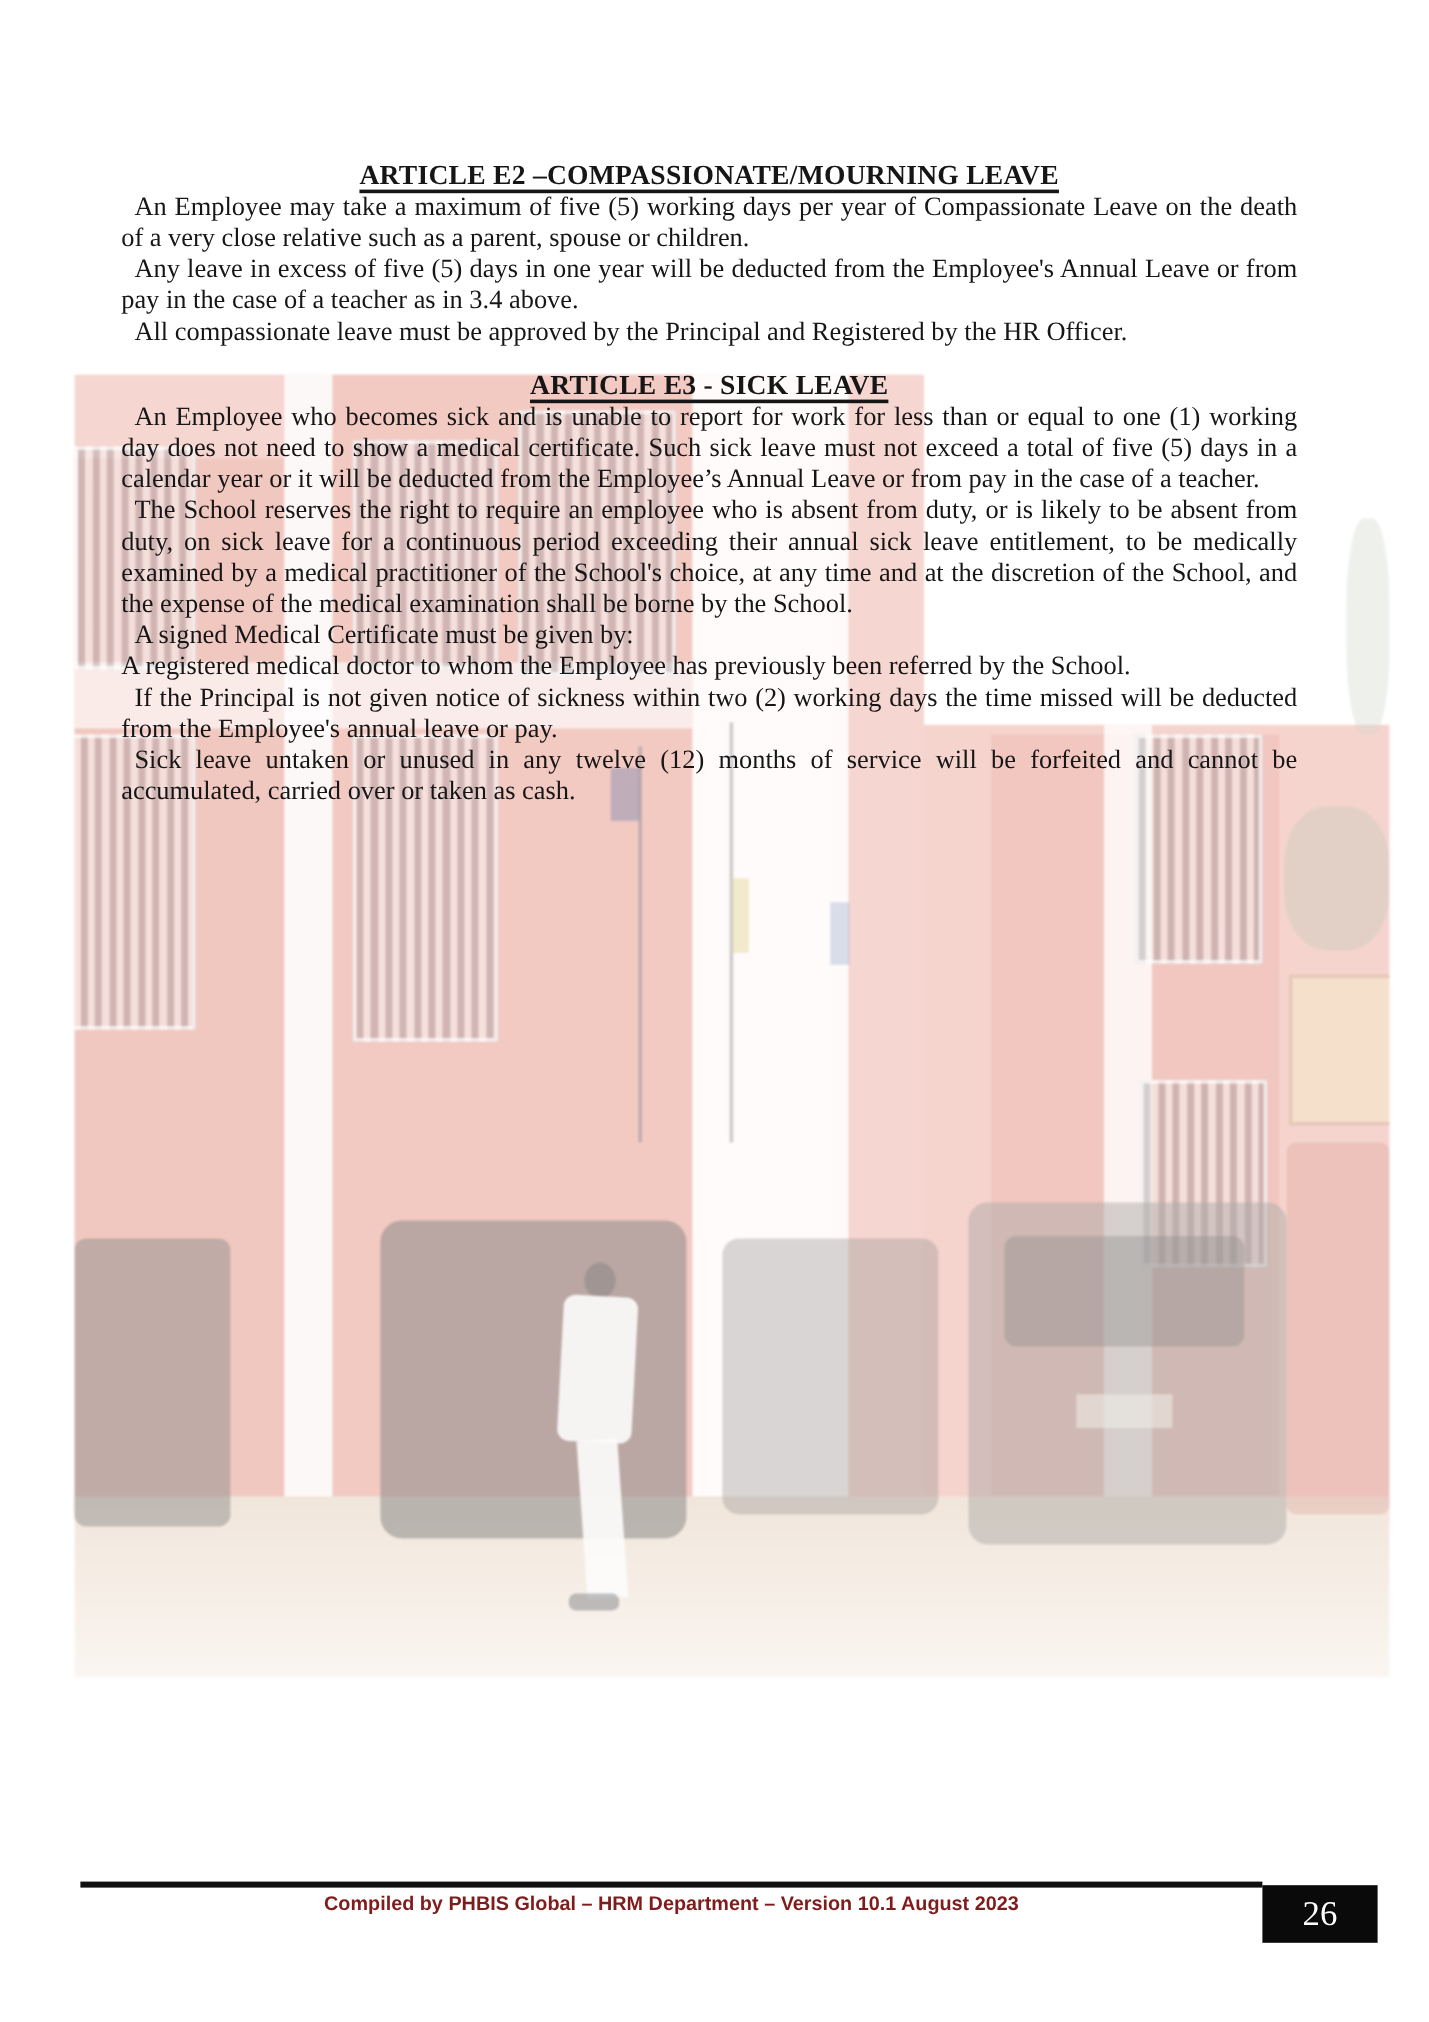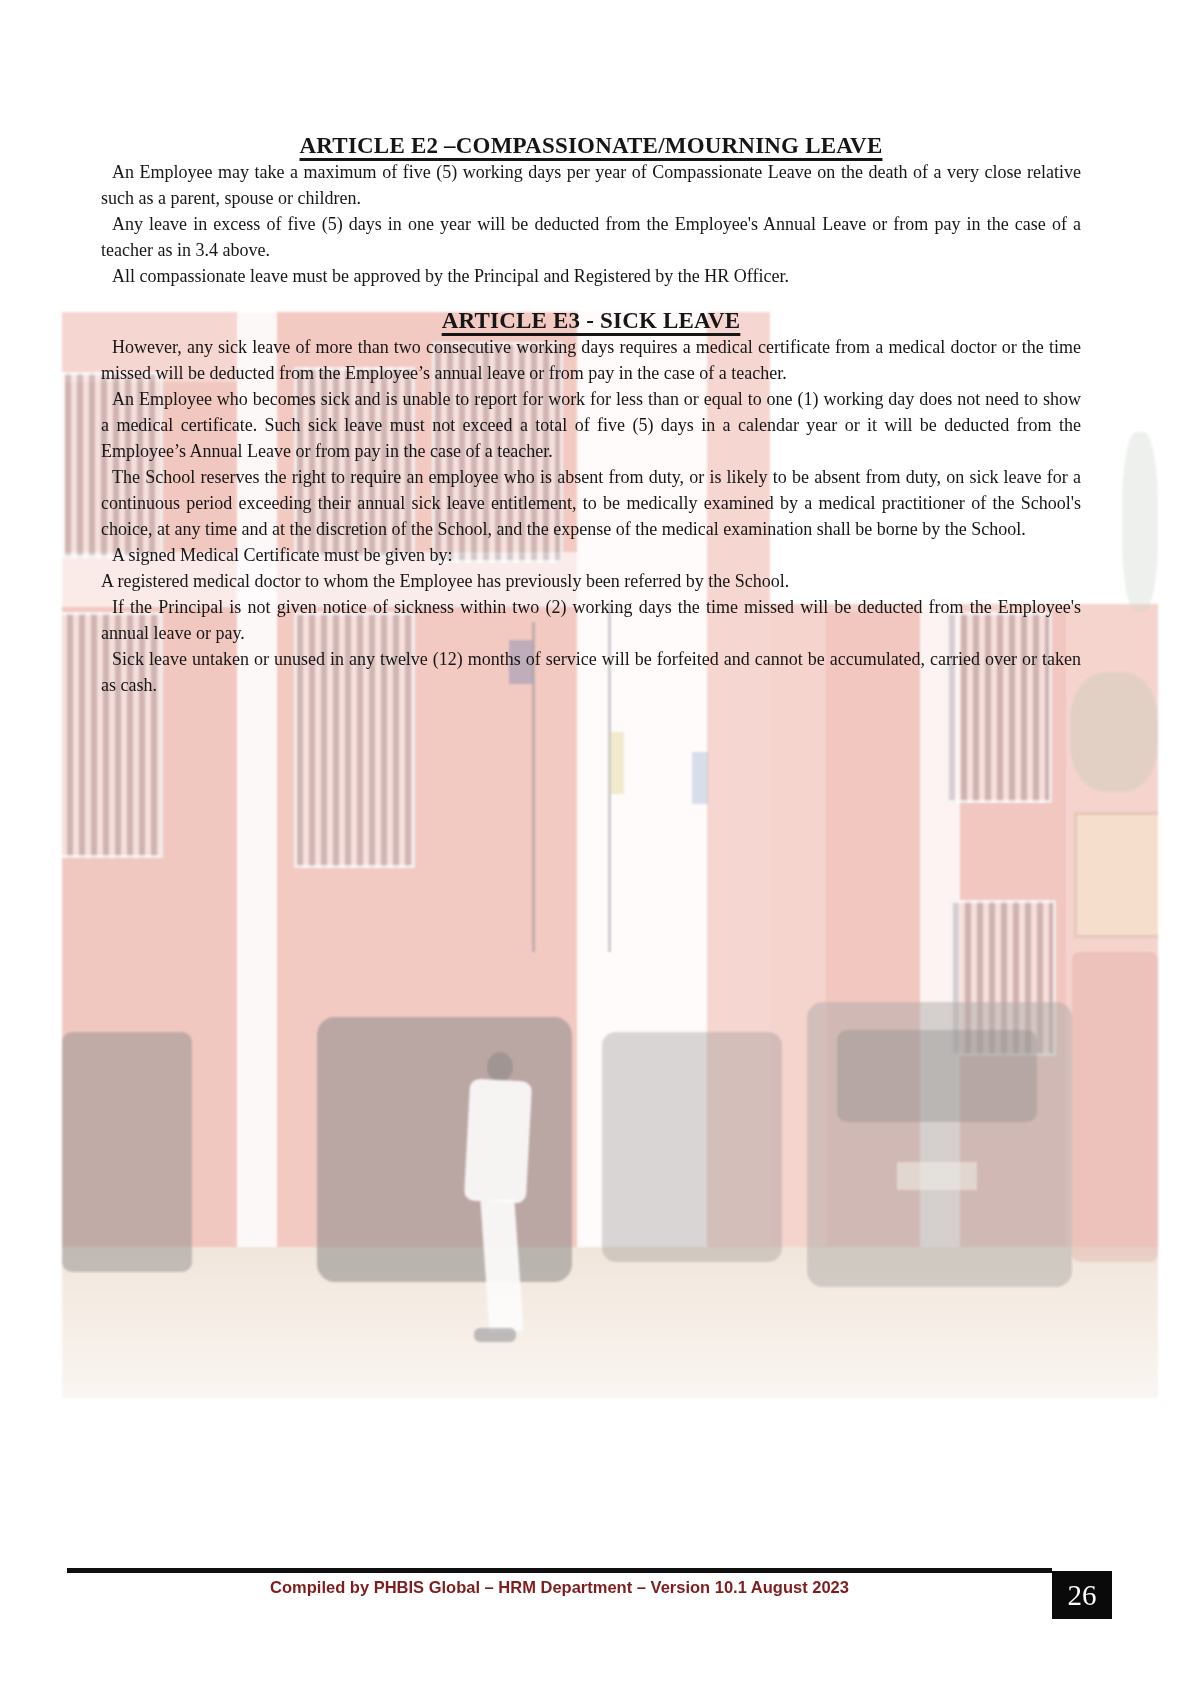--- a/index.html
+++ b/index.html
@@ -59,37 +59,37 @@
   
   .content{position:absolute;left:101px;top:0;width:980px;}
   .atitle{
     text-align:center;font-weight:bold;font-size:23px;line-height:26px;
     text-decoration:underline;text-decoration-thickness:2.5px;text-underline-offset:5px;
     letter-spacing:.2px;margin:0;
   }
   .t-e2{margin-top:133px;}
   .t-e3{margin-top:19px;}
   .content p{
-    margin:0;font-size:18px;line-height:26px;text-align:justify;
+    margin:0;font-size:22px;line-height:26px;text-align:justify;
   }
   .ind{text-indent:11px;}
   .mt19{margin-top:19px;} .mt20{margin-top:20px;} .mt18{margin-top:18px;}
   .mt24{margin-top:24px;} .mt17{margin-top:17px;} .mt27{margin-top:27px;}
   .mt15{margin-top:15px;} .mt25{margin-top:25px;} .mt26{margin-top:26px;}
   .mt21{margin-top:21px;}
 
   
   .footer-rule{position:absolute;left:67px;top:1568px;width:985px;height:5px;background:#101010;}
   .footer-text{
     position:absolute;left:67px;top:1578px;width:985px;
     text-align:center;font-family:"Liberation Sans","DejaVu Sans",sans-serif;
     font-weight:bold;font-size:16.5px;color:#7f1d1d;letter-spacing:0;
   }
   .page-number-badge{
-    position:absolute;left:1052px;top:1571px;width:60px;height:48px;
+    position:absolute;left:1052px;top:1571px;width:96px;height:48px;
     background:#0a0a0a;color:#ffffff;
     font-family:"Liberation Serif","DejaVu Serif",serif;font-size:29px;
     display:flex;align-items:center;justify-content:center;
   }
 </style>
 </head>
 <body>
 
 <div class="page">
 
@@ -132,21 +132,20 @@
     <div class="p-shoe"></div>
   </div>
 
   <div class="content">
     <h1 class="atitle t-e2">ARTICLE E2 –COMPASSIONATE/MOURNING LEAVE</h1>
     <p class="ind mt19">An Employee may take a maximum of five (5) working days per year of Compassionate Leave on the death of a very close relative such as a parent, spouse or children.</p>
     <p class="ind mt20">Any leave in excess of five (5) days in one year will be deducted from the Employee's Annual Leave or from pay in the case of a teacher as in 3.4 above.</p>
     <p class="ind mt18">All compassionate leave must be approved by the Principal and Registered by the HR Officer.</p>
 
     <h1 class="atitle t-e3">ARTICLE E3 - SICK LEAVE</h1>
-    <p class="ind mt17">However, any sick leave of more than two consecutive working days requires a medical certificate from a medical doctor or the time missed will be deducted from the Employee’s annual leave or from pay in the case of a teacher.</p>
     <p class="ind mt27">An Employee who becomes sick and is unable to report for work for less than or equal to one (1) working day does not need to show a medical certificate. Such sick leave must not exceed a total of five (5) days in a calendar year or it will be deducted from the Employee’s Annual Leave or from pay in the case of a teacher.</p>
     <p class="ind mt24">The School reserves the right to require an employee who is absent from duty, or is likely to be absent from duty, on sick leave for a continuous period exceeding their annual sick leave entitlement, to be medically examined by a medical practitioner of the School's choice, at any time and at the discretion of the School, and the expense of the medical examination shall be borne by the School.</p>
     <p class="ind mt15">A signed Medical Certificate must be given by:</p>
     <p class="mt25">A registered medical doctor to whom the Employee has previously been referred by the School.</p>
     <p class="ind mt24">If the Principal is not given notice of sickness within two (2) working days the time missed will be deducted from the Employee's annual leave or pay.</p>
     <p class="ind mt21">Sick leave untaken or unused in any twelve (12) months of service will be forfeited and cannot be accumulated, carried over or taken as cash.</p>
   </div>
 
   <div class="footer-rule"></div>
   <div class="footer-text">Compiled by PHBIS Global – HRM Department – Version 10.1 August 2023</div>

